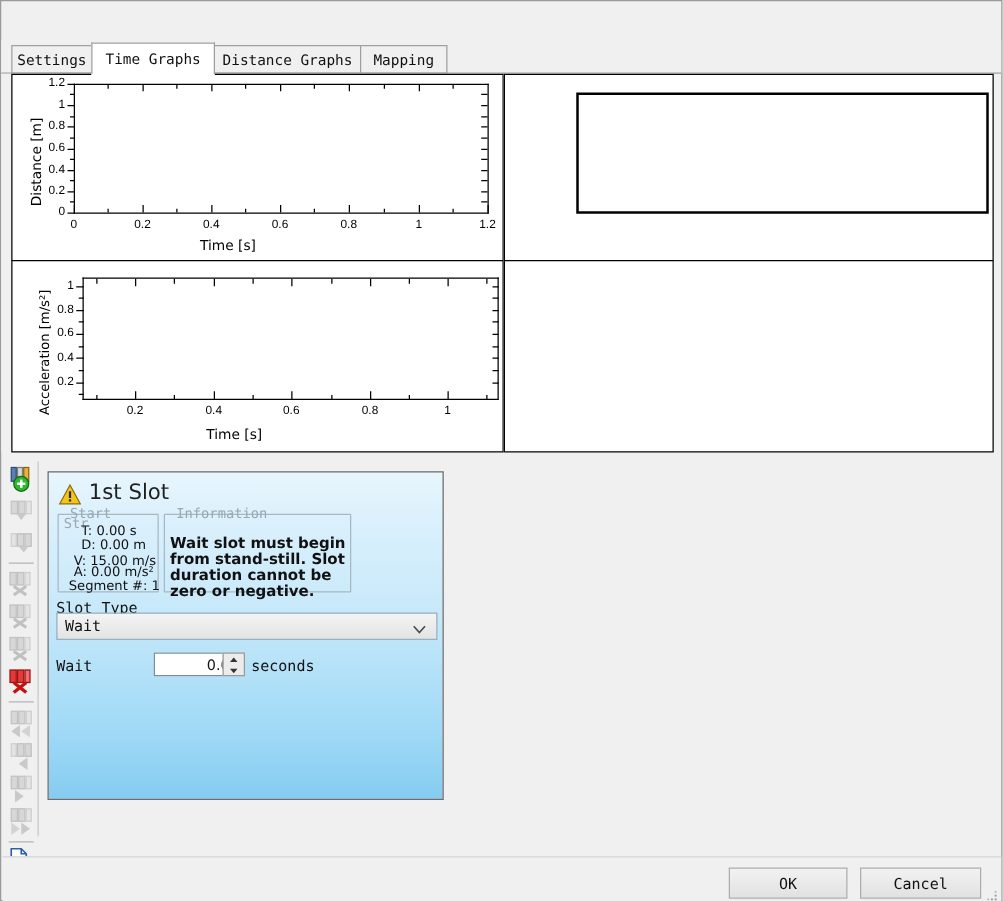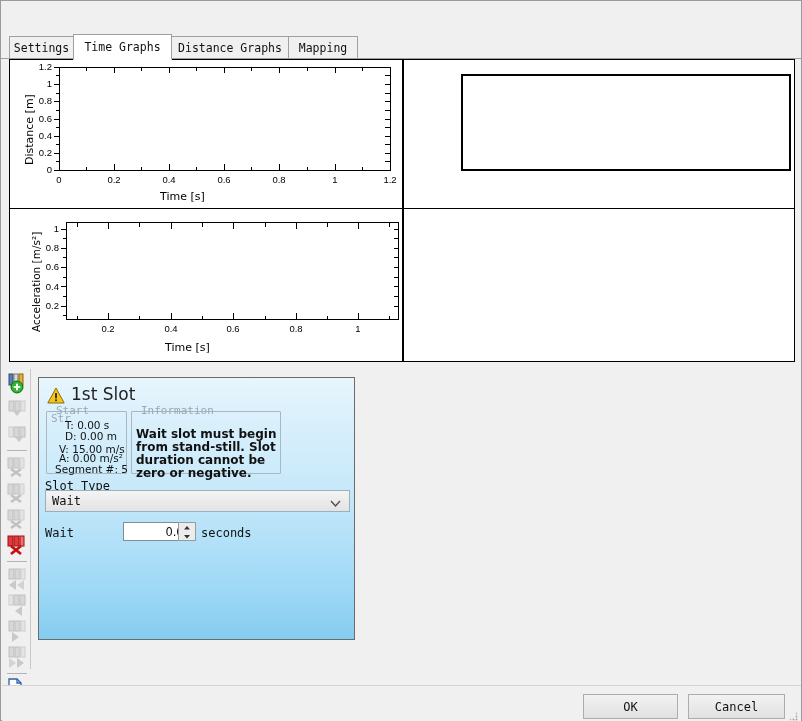--- a/index.html
+++ b/index.html
@@ -390,21 +390,21 @@
     <div class="slot-title">1st Slot</div>
 
     <div class="grp" style="left:7px;top:33px;width:81px;height:63px;">
       <span class="grp-title">Start</span>
       <span class="ghost">Str</span>
       <div class="grp-body">
         <span class="start-line" style="left:18px;top:7px;">T: 0.00 s</span>
         <span class="start-line" style="left:18px;top:18px;">D: 0.00 m</span>
         <span class="start-line" style="left:12px;top:31px;">V: 15.00 m/s</span>
         <span class="start-line" style="left:12px;top:40px;">A: 0.00 m/s²</span>
-        <span class="start-line" style="left:8px;top:51px;">Segment #: 5</span>
+        <span class="start-line" style="left:8px;top:51px;">Segment #: 1</span>
       </div>
     </div>
 
     <div class="grp" style="left:92px;top:33px;width:150px;height:63px;">
       <span class="grp-title">Information</span>
       <div class="info-text">Wait slot must begin from stand-still. Slot duration cannot be zero or negative.</div>
     </div>
 
 
     <div class="lbl-mono" style="left:6px;top:101px;">Slot Type</div>

